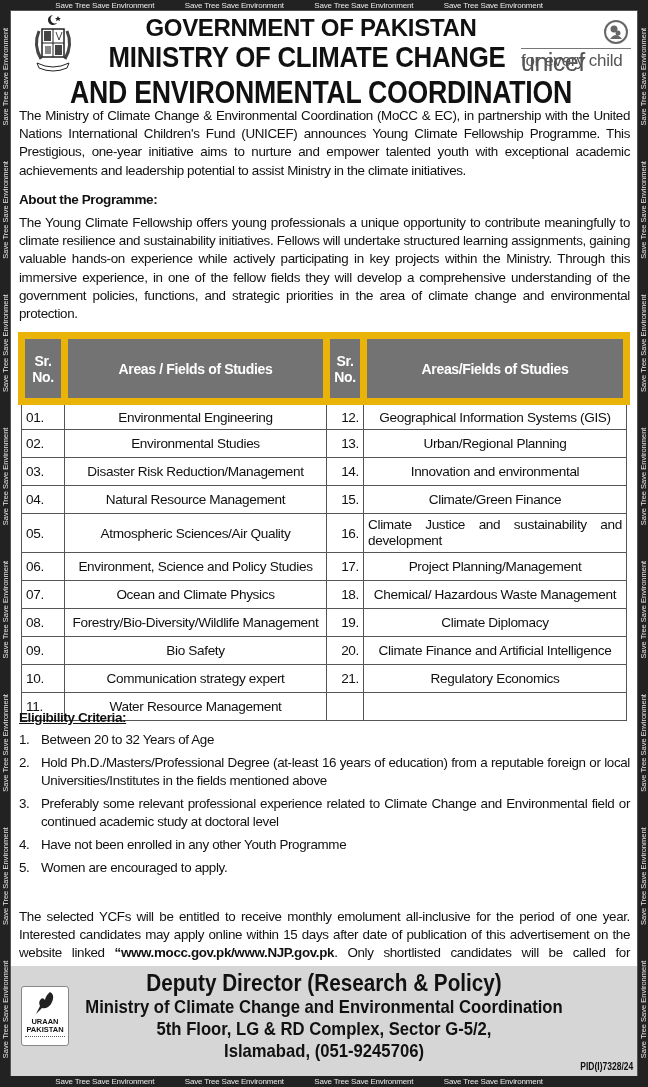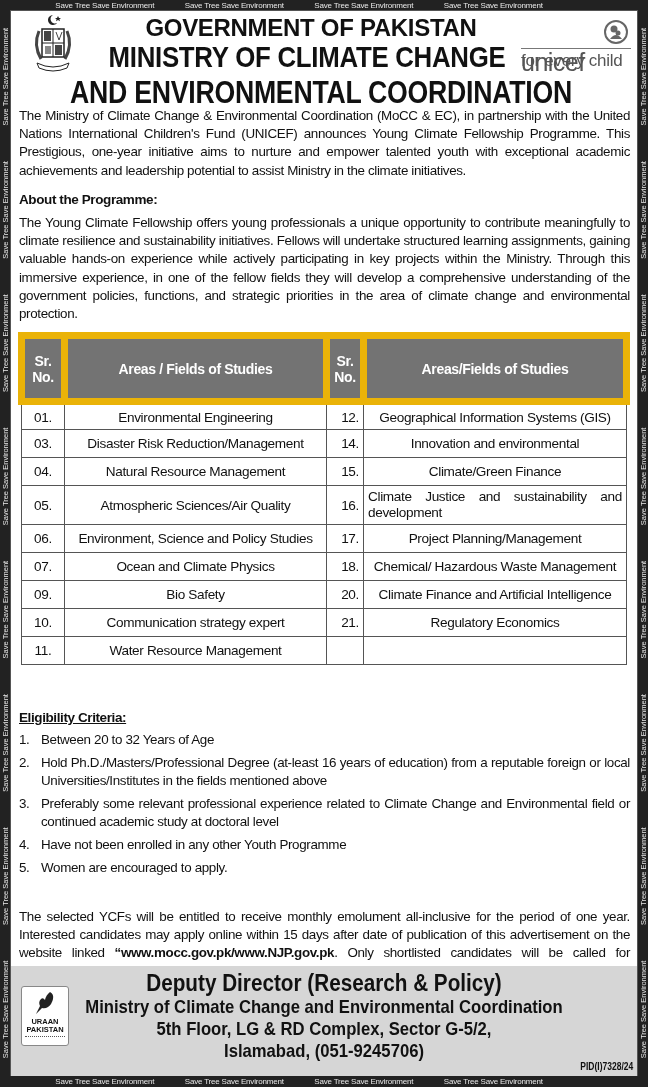--- a/index.html
+++ b/index.html
@@ -51,21 +51,21 @@
   
   table.fields {
     position: absolute; left: 7px; top: 321px; width: 612px; border-collapse: collapse;
     font-size: 13.6px; letter-spacing: -0.35px;
   }
   table.fields th {
     background: #737373; color: #fff; font-weight: bold; height: 66px; border: 7px solid #eab308;
     font-size: 14px; line-height: 16px;
   }
   table.fields td { border: 1px solid #555; height: 28px; padding: 0 4px; vertical-align: middle; text-align: center; }
-  table.fields td.sr { text-align: center; width: 43px; }
+  table.fields td.sr { text-align: left; width: 43px; }
   table.fields td.sr2 { text-align: right; width: 37px; }
   table.fields td.f1 { width: 262px; }
   table.fields tr.tall td { height: 39px; }
   table.fields td.justify { text-align: justify; text-align-last: left; line-height: 16px; }
   table.fields td.justify span { display: block; text-align: justify; text-align-last: justify; }
 
   .elig-h { position: absolute; left: 8px; top: 699px; font-size: 13.5px; font-weight: bold; text-decoration: underline; letter-spacing: -0.4px; }
   ol.elig { position: absolute; left: 8px; top: 720px; width: 611px; list-style: none; font-size: 13.4px; letter-spacing: -0.35px; }
   ol.elig li { position: relative; padding-left: 22px; line-height: 18px; margin-bottom: 5px; text-align: justify; }
   ol.elig li .num { position: absolute; left: 0; top: 0; }
@@ -175,20 +175,26 @@
         </tr>
       </thead>
       <tbody>
         <tr>
           <td class="sr">01.</td>
           <td class="f1">Environmental Engineering</td>
           <td class="sr2">12.</td>
           <td>Geographical Information Systems (GIS)</td>
         </tr>
         <tr>
+          <td class="sr">02.</td>
+          <td class="f1">Environmental Studies</td>
+          <td class="sr2">13.</td>
+          <td>Urban/Regional Planning</td>
+        </tr>
+        <tr>
           <td class="sr">03.</td>
           <td class="f1">Disaster Risk Reduction/Management</td>
           <td class="sr2">14.</td>
           <td>Innovation and environmental</td>
         </tr>
         <tr>
           <td class="sr">04.</td>
           <td class="f1">Natural Resource Management</td>
           <td class="sr2">15.</td>
           <td>Climate/Green Finance</td>
@@ -206,20 +212,26 @@
           <td class="sr">06.</td>
           <td class="f1">Environment, Science and Policy Studies</td>
           <td class="sr2">17.</td>
           <td>Project Planning/Management</td>
         </tr>
         <tr>
           <td class="sr">07.</td>
           <td class="f1">Ocean and Climate Physics</td>
           <td class="sr2">18.</td>
           <td>Chemical/ Hazardous Waste Management</td>
+        </tr>
+        <tr>
+          <td class="sr">08.</td>
+          <td class="f1">Forestry/Bio-Diversity/Wildlife Management</td>
+          <td class="sr2">19.</td>
+          <td>Climate Diplomacy</td>
         </tr>
         <tr>
           <td class="sr">09.</td>
           <td class="f1">Bio Safety</td>
           <td class="sr2">20.</td>
           <td>Climate Finance and Artificial Intelligence</td>
         </tr>
         <tr>
           <td class="sr">10.</td>
           <td class="f1">Communication strategy expert</td>

